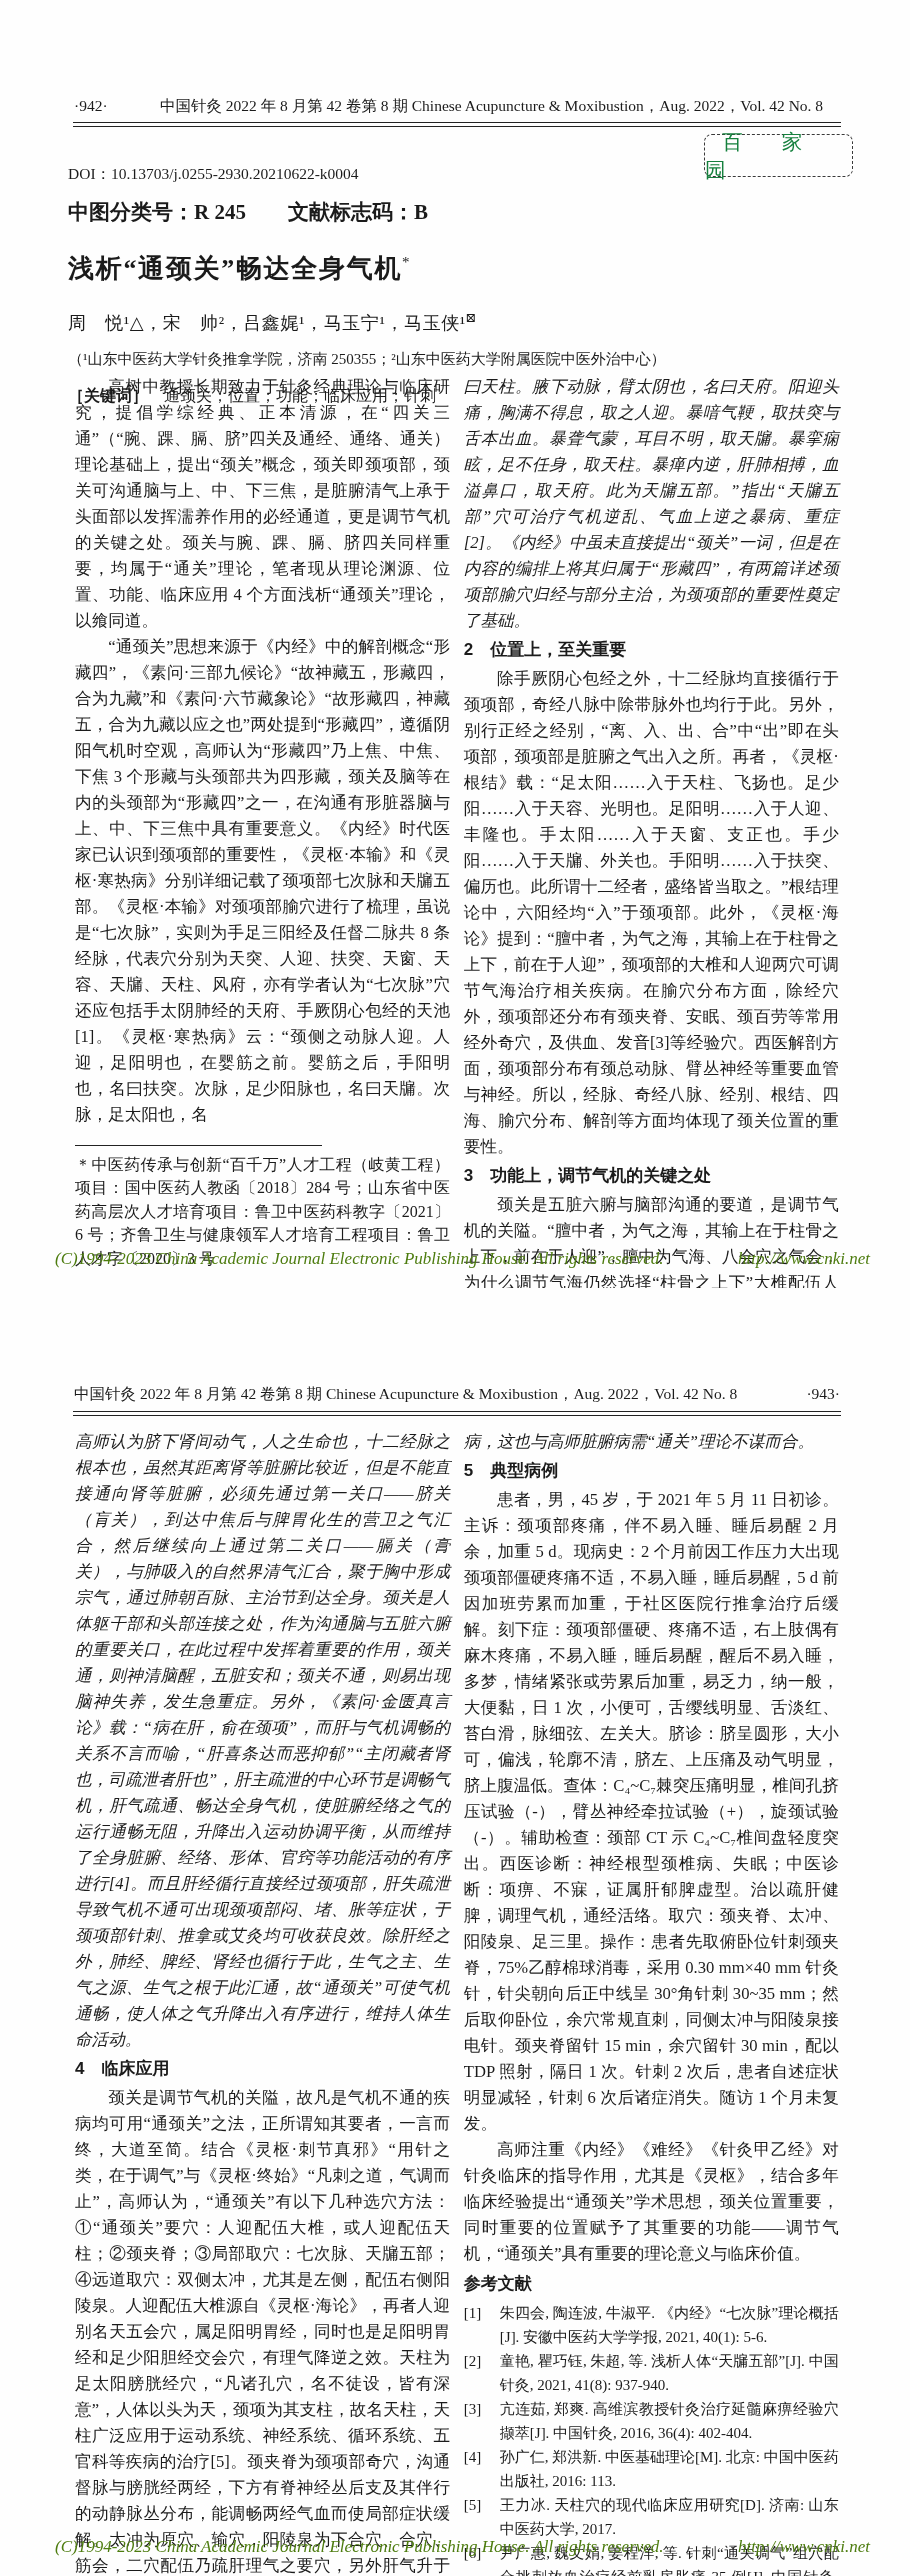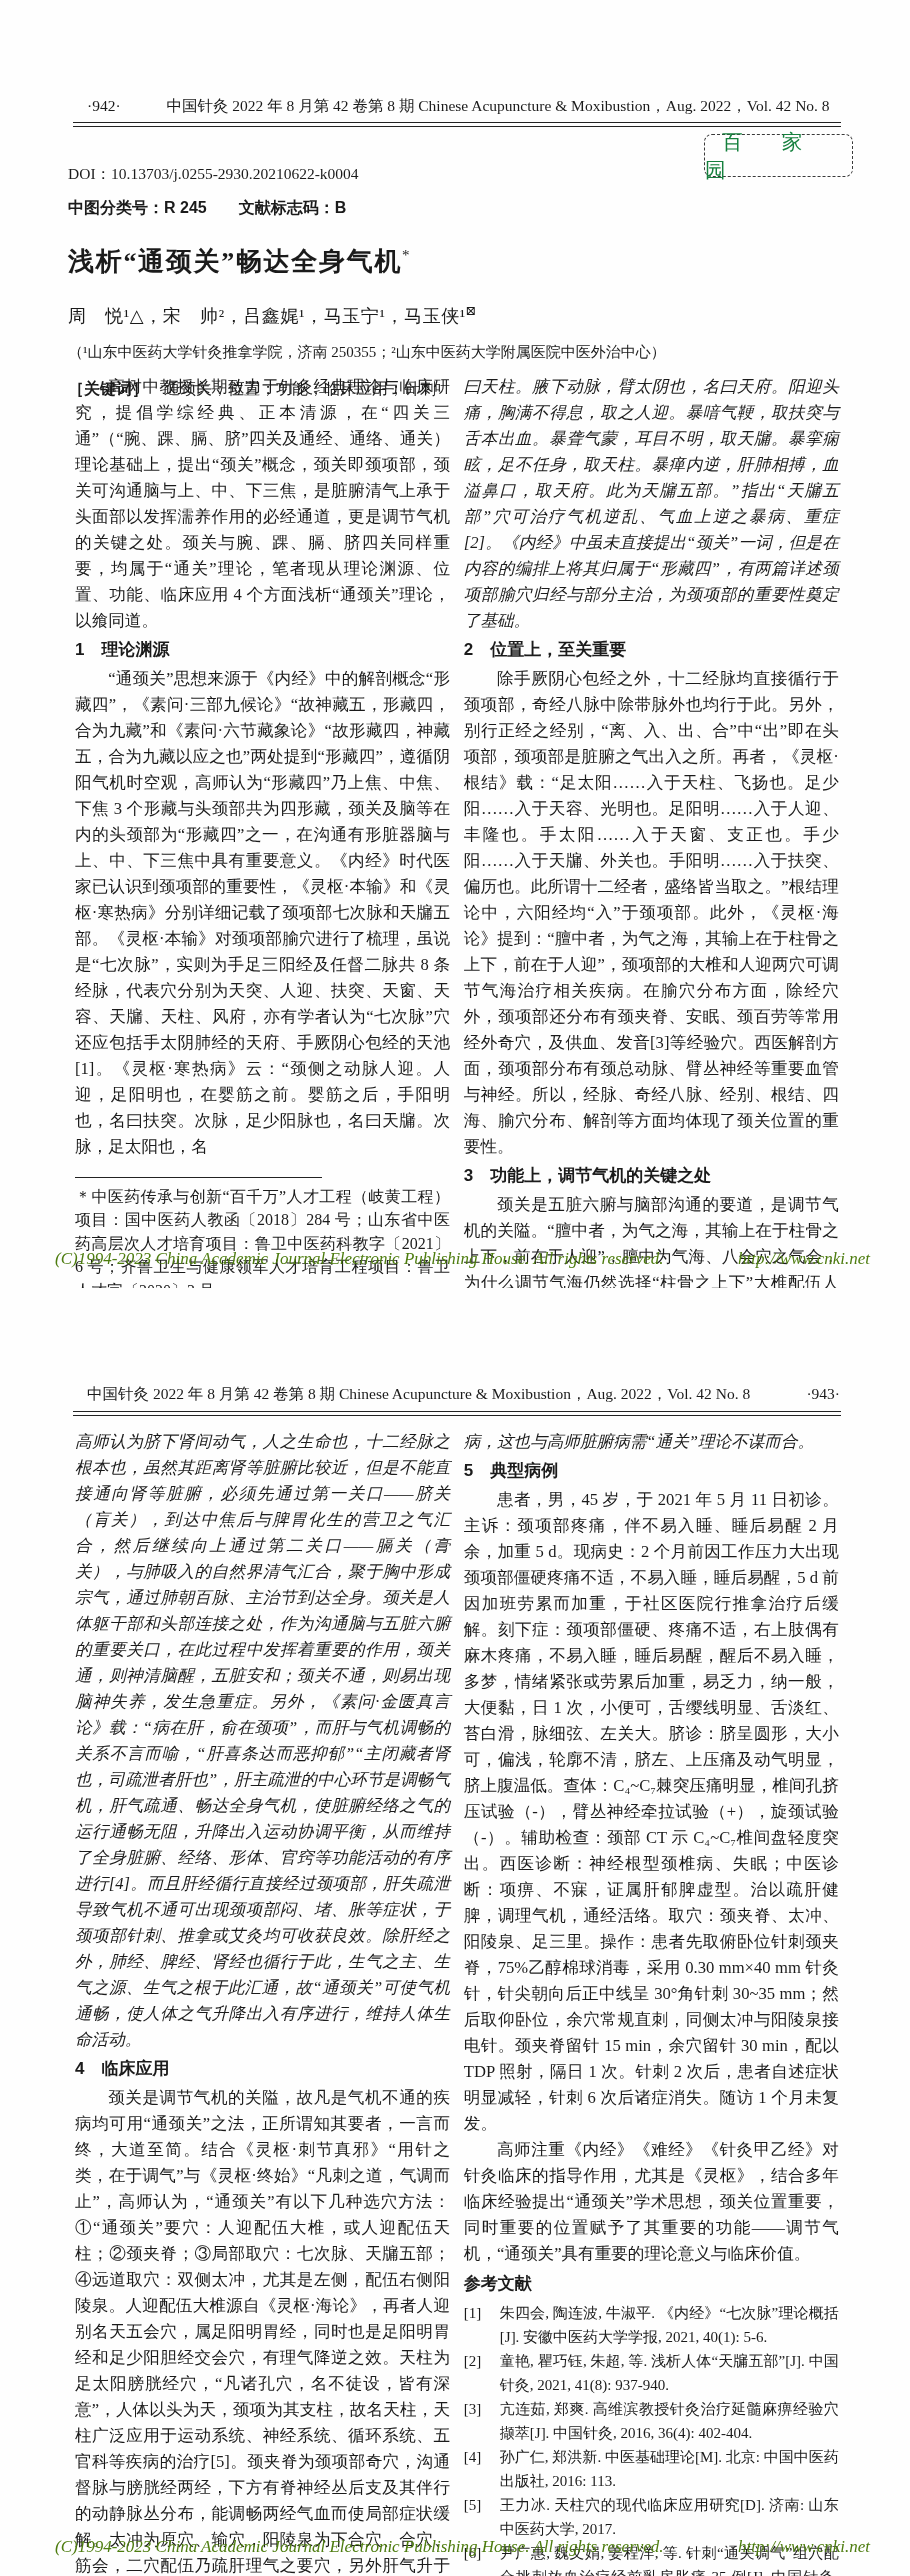--- a/index.html
+++ b/index.html
@@ -10,21 +10,21 @@
   }
   .page {
     position:relative;
     width:910px;
     height:1288px;
     overflow:hidden;
     background:#fefefe;
   }
   
   .pheader {
-    position:absolute; left:87px; right:70px; top:96px;
+    position:absolute; left:74px; right:70px; top:96px;
     display:flex; align-items:baseline;
     font-size:15.5px; line-height:20.7px; white-space:nowrap;
   }
   .pheader .pn { min-width:69px; }
   .pheader .jt { flex:1; text-align:center; }
   .pheader2 { justify-content:space-between; }
   .pheader2 .jt2 { text-align:left; }
   .pheader2 .pn { text-align:right; min-width:69px; }
   .jt .en, .jt2 .en { }
   .hrule {
@@ -38,21 +38,21 @@
     position:absolute; top:134px; right:57px;
     width:147px; height:41px;
     border:1.7px dashed #3a3a3a; border-radius:8px;
     display:flex; align-items:center; justify-content:center;
     font-size:20.7px; letter-spacing:17px; text-indent:17px;
     color:#15803d;
   }
   
   .front { position:absolute; left:68px; top:164px; width:765px; }
   .doi   { font-size:15.5px; }
-  .clc   { font-size:16px; font-weight:600; margin-top:12.6px; font-family:Liberation Sans, sans-serif; }
+  .clc   { font-size:21px; font-weight:600; margin-top:12.6px; font-family:Liberation Serif, serif; }
   .title { font-size:26px; letter-spacing:1.7px; margin-top:25px; font-weight:600; }
   .title .tmark { font-size:15px; vertical-align:super; font-weight:400; }
   .authors { font-size:18px; margin-top:24px; letter-spacing:0.6px; }
   .authors .amark { font-size:12.6px; vertical-align:super; }
   .affil { font-size:15px; margin-top:15px; }
   .kw    { font-size:16px; margin-top:17px; }
   .kw .kwlabel { font-weight:bold; font-family:"Liberation Sans","DejaVu Sans",sans-serif; }
   
   .cols {
     position:absolute; left:75px; width:764px;
@@ -107,21 +107,20 @@
     <div class="clc">中图分类号：R 245　　文献标志码：B</div>
     <div class="title"><span>浅析“通颈关”畅达全身气机</span><span class="tmark">*</span></div>
     <div class="authors"><span>周　悦¹△，宋　帅²，吕鑫娓¹，马玉宁¹，马玉侠¹</span><span class="amark">⊠</span></div>
     <div class="affil">（¹山东中医药大学针灸推拿学院，济南 250355；²山东中医药大学附属医院中医外治中心）</div>
     <div class="kw"><span class="kwlabel">［关键词］</span><span>　通颈关；位置；功能；临床应用；针刺</span></div>
   </div>
 
   <div class="cols cols1">
     <div class="col">
       <p class="para">高树中教授长期致力于针灸经典理论与临床研究，提倡学综经典、正本清源，在“四关三通”（“腕、踝、膈、脐”四关及通经、通络、通关）理论基础上，提出“颈关”概念，颈关即颈项部，颈关可沟通脑与上、中、下三焦，是脏腑清气上承于头面部以发挥濡养作用的必经通道，更是调节气机的关键之处。颈关与腕、踝、膈、脐四关同样重要，均属于“通关”理论，笔者现从理论渊源、位置、功能、临床应用 4 个方面浅析“通颈关”理论，以飨同道。</p>
-      <p class="sect-h">1　理论渊源</p>
       <p class="para">“通颈关”思想来源于《内经》中的解剖概念“形藏四”，《素问·三部九候论》“故神藏五，形藏四，合为九藏”和《素问·六节藏象论》“故形藏四，神藏五，合为九藏以应之也”两处提到“形藏四”，遵循阴阳气机时空观，高师认为“形藏四”乃上焦、中焦、下焦 3 个形藏与头颈部共为四形藏，颈关及脑等在内的头颈部为“形藏四”之一，在沟通有形脏器脑与上、中、下三焦中具有重要意义。《内经》时代医家已认识到颈项部的重要性，《灵枢·本输》和《灵枢·寒热病》分别详细记载了颈项部七次脉和天牖五部。《灵枢·本输》对颈项部腧穴进行了梳理，虽说是“七次脉”，实则为手足三阳经及任督二脉共 8 条经脉，代表穴分别为天突、人迎、扶突、天窗、天容、天牖、天柱、风府，亦有学者认为“七次脉”穴还应包括手太阴肺经的天府、手厥阴心包经的天池[1]。《灵枢·寒热病》云：“颈侧之动脉人迎。人迎，足阳明也，在婴筋之前。婴筋之后，手阳明也，名曰扶突。次脉，足少阳脉也，名曰天牖。次脉，足太阳也，名</p>
       <div class="fnrule"></div>
       <div class="fnblock">
         <p>＊中医药传承与创新“百千万”人才工程（岐黄工程）项目：国中医药人教函〔2018〕284 号；山东省中医药高层次人才培育项目：鲁卫中医药科教字〔2021〕6 号；齐鲁卫生与健康领军人才培育工程项目：鲁卫人才字〔2020〕3 号</p>
 
       </div>
     </div>
     <div class="col">
       <p class="para noindent">曰天柱。腋下动脉，臂太阴也，名曰天府。阳迎头痛，胸满不得息，取之人迎。暴喑气鞕，取扶突与舌本出血。暴聋气蒙，耳目不明，取天牖。暴挛痫眩，足不任身，取天柱。暴瘅内逆，肝肺相搏，血溢鼻口，取天府。此为天牖五部。”指出“天牖五部”穴可治疗气机逆乱、气血上逆之暴病、重症[2]。《内经》中虽未直接提出“颈关”一词，但是在内容的编排上将其归属于“形藏四”，有两篇详述颈项部腧穴归经与部分主治，为颈项部的重要性奠定了基础。</p>
       <p class="sect-h">2　位置上，至关重要</p>

